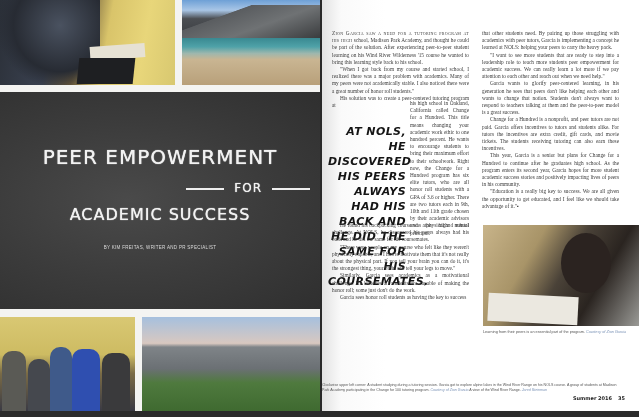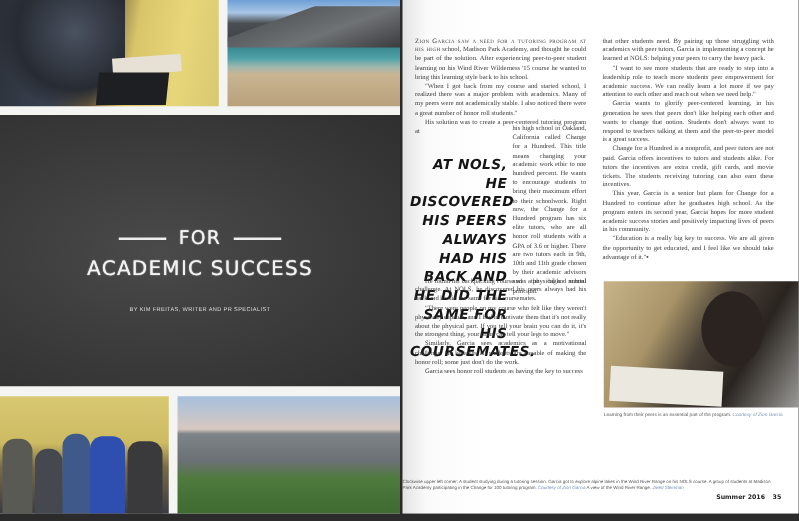--- a/index.html
+++ b/index.html
@@ -19,21 +19,21 @@
   .photo-lake { left:182px; top:0; width:138px; height:85px;
     background:linear-gradient(180deg,#6ea0d6 0%,#a9c6e6 12%,#4b4e52 22%,#3f4246 38%,#2f7d86 40%,#4fa2a8 55%,#9fb7ad 63%,#c9b592 70%,#b8a07a 100%); }
   .photo-lake .mtn { position:absolute; left:0; top:5px; width:138px; height:33px;
     background:linear-gradient(160deg,transparent 30%,#5a5d60 31%,#6f7274 60%,#3a3c3e 100%); }
 
   .chalkboard { position:absolute; left:0; top:92px; width:320px; height:217px;
     background:radial-gradient(ellipse at 40% 50%,#4a4a4a 0%,#3c3c3c 50%,#2f2f2f 100%); }
   .chalk-title { position:absolute; width:320px; text-align:center; color:#f2f2f2;
     font-family:"DejaVu Sans", sans-serif; letter-spacing:1px; text-shadow:0 0 1px #fff; }
   .t1 { top:53px; font-size:20px; font-weight:normal; }
-  .t2 { top:89px; font-size:15px; }
+  .t2 { top:89px; font-size:12px;text-align:right; }
   .t2 .dash { display:inline-block; width:38px; height:2px; background:#eee; vertical-align:middle; margin:0 10px; }
   .t3 { top:113px; font-size:16px; }
   .byline { position:absolute; top:153px; width:320px; text-align:center; color:#dcdcdc;
     font-family:"Liberation Sans", sans-serif; font-size:4.5px; letter-spacing:0.3px; }
 
   .photo-group { left:0; top:317px; width:135px; height:94px;
     background:linear-gradient(180deg,#d9c873 0%,#cdbb62 40%,#7a6b46 60%,#3a3a44 100%); }
   .photo-group .person { position:absolute; bottom:0; border-radius:10px 10px 0 0; }
   .photo-mtn { left:142px; top:317px; width:178px; height:94px;
     background:linear-gradient(180deg,#a6c0de 0%,#d8c8c0 28%,#7f8488 32%,#6b7074 55%,#4f7a3e 70%,#3f6a30 100%); }
@@ -70,20 +70,21 @@
     <div class="photo photo-study">
       <div class="figure"></div>
       <div class="paper"></div>
       <div class="laptop"></div>
     </div>
     <div class="photo photo-lake">
       <div class="mtn"></div>
     </div>
 
     <div class="chalkboard">
+      <div class="chalk-title t1">PEER EMPOWERMENT</div>
       <div class="chalk-title t2">
         <span class="dash"></span><span>FOR</span><span class="dash"></span>
       </div>
       <div class="chalk-title t3">ACADEMIC SUCCESS</div>
       <div class="byline">BY KIM FREITAS, WRITER AND PR SPECIALIST</div>
     </div>
 
     <div class="photo photo-group">
       <div class="person" style="left:2px;width:24px;height:60px;background:#5a5a55;"></div>
       <div class="person" style="left:28px;width:22px;height:52px;background:#45484e;"></div>

